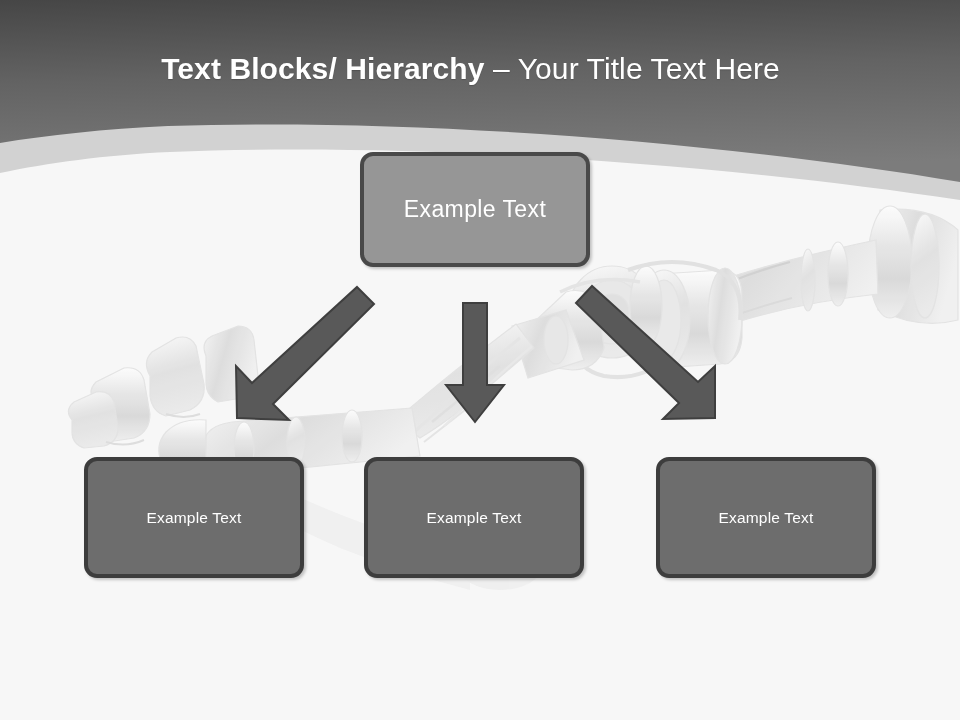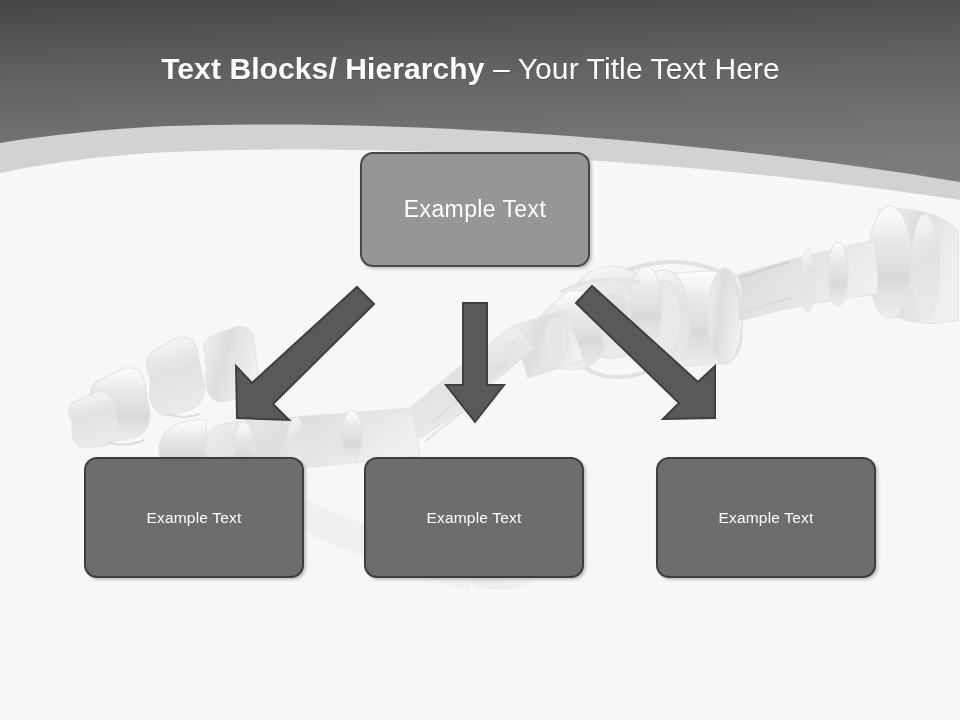--- a/index.html
+++ b/index.html
@@ -51,21 +51,21 @@
 
   
   .node-box {
     position:absolute;
     display:flex;
     align-items:center;
     justify-content:center;
     border-radius:13px;
     color:#ffffff;
     text-align:center;
-    border:2px solid #7f1d1d;
+    border:4px solid #7f1d1d;
     box-shadow:2px 2px 3px rgba(0,0,0,0.22);
   }
   .node-box .node-label { display:block; }
 
   #box-top {
     left:360px; top:152px;
     width:230px; height:115px;
     background:#969696;
     border-color:#494949;
   }

